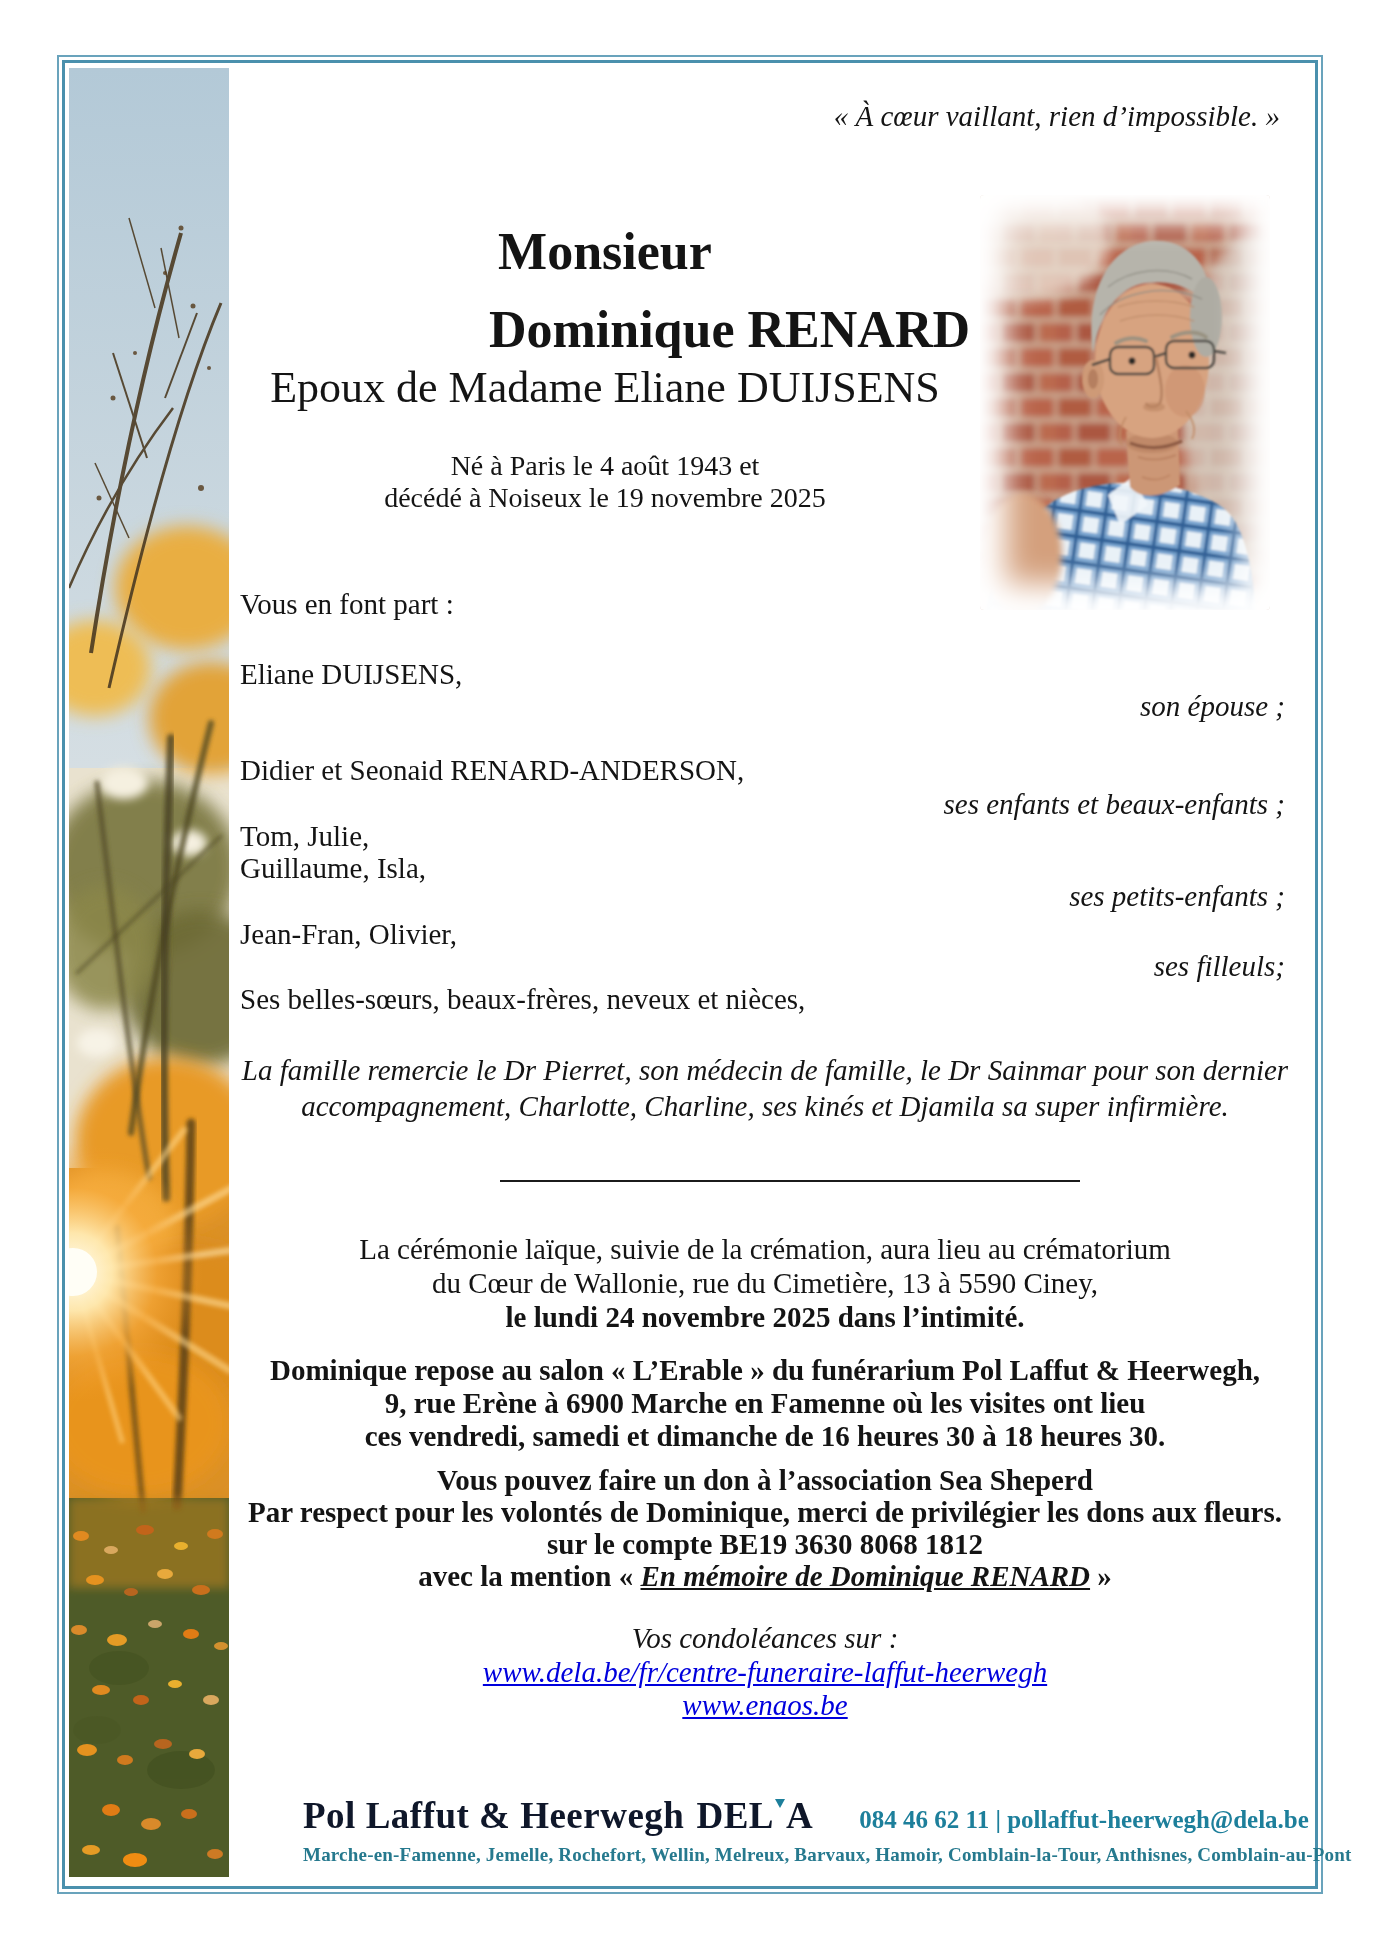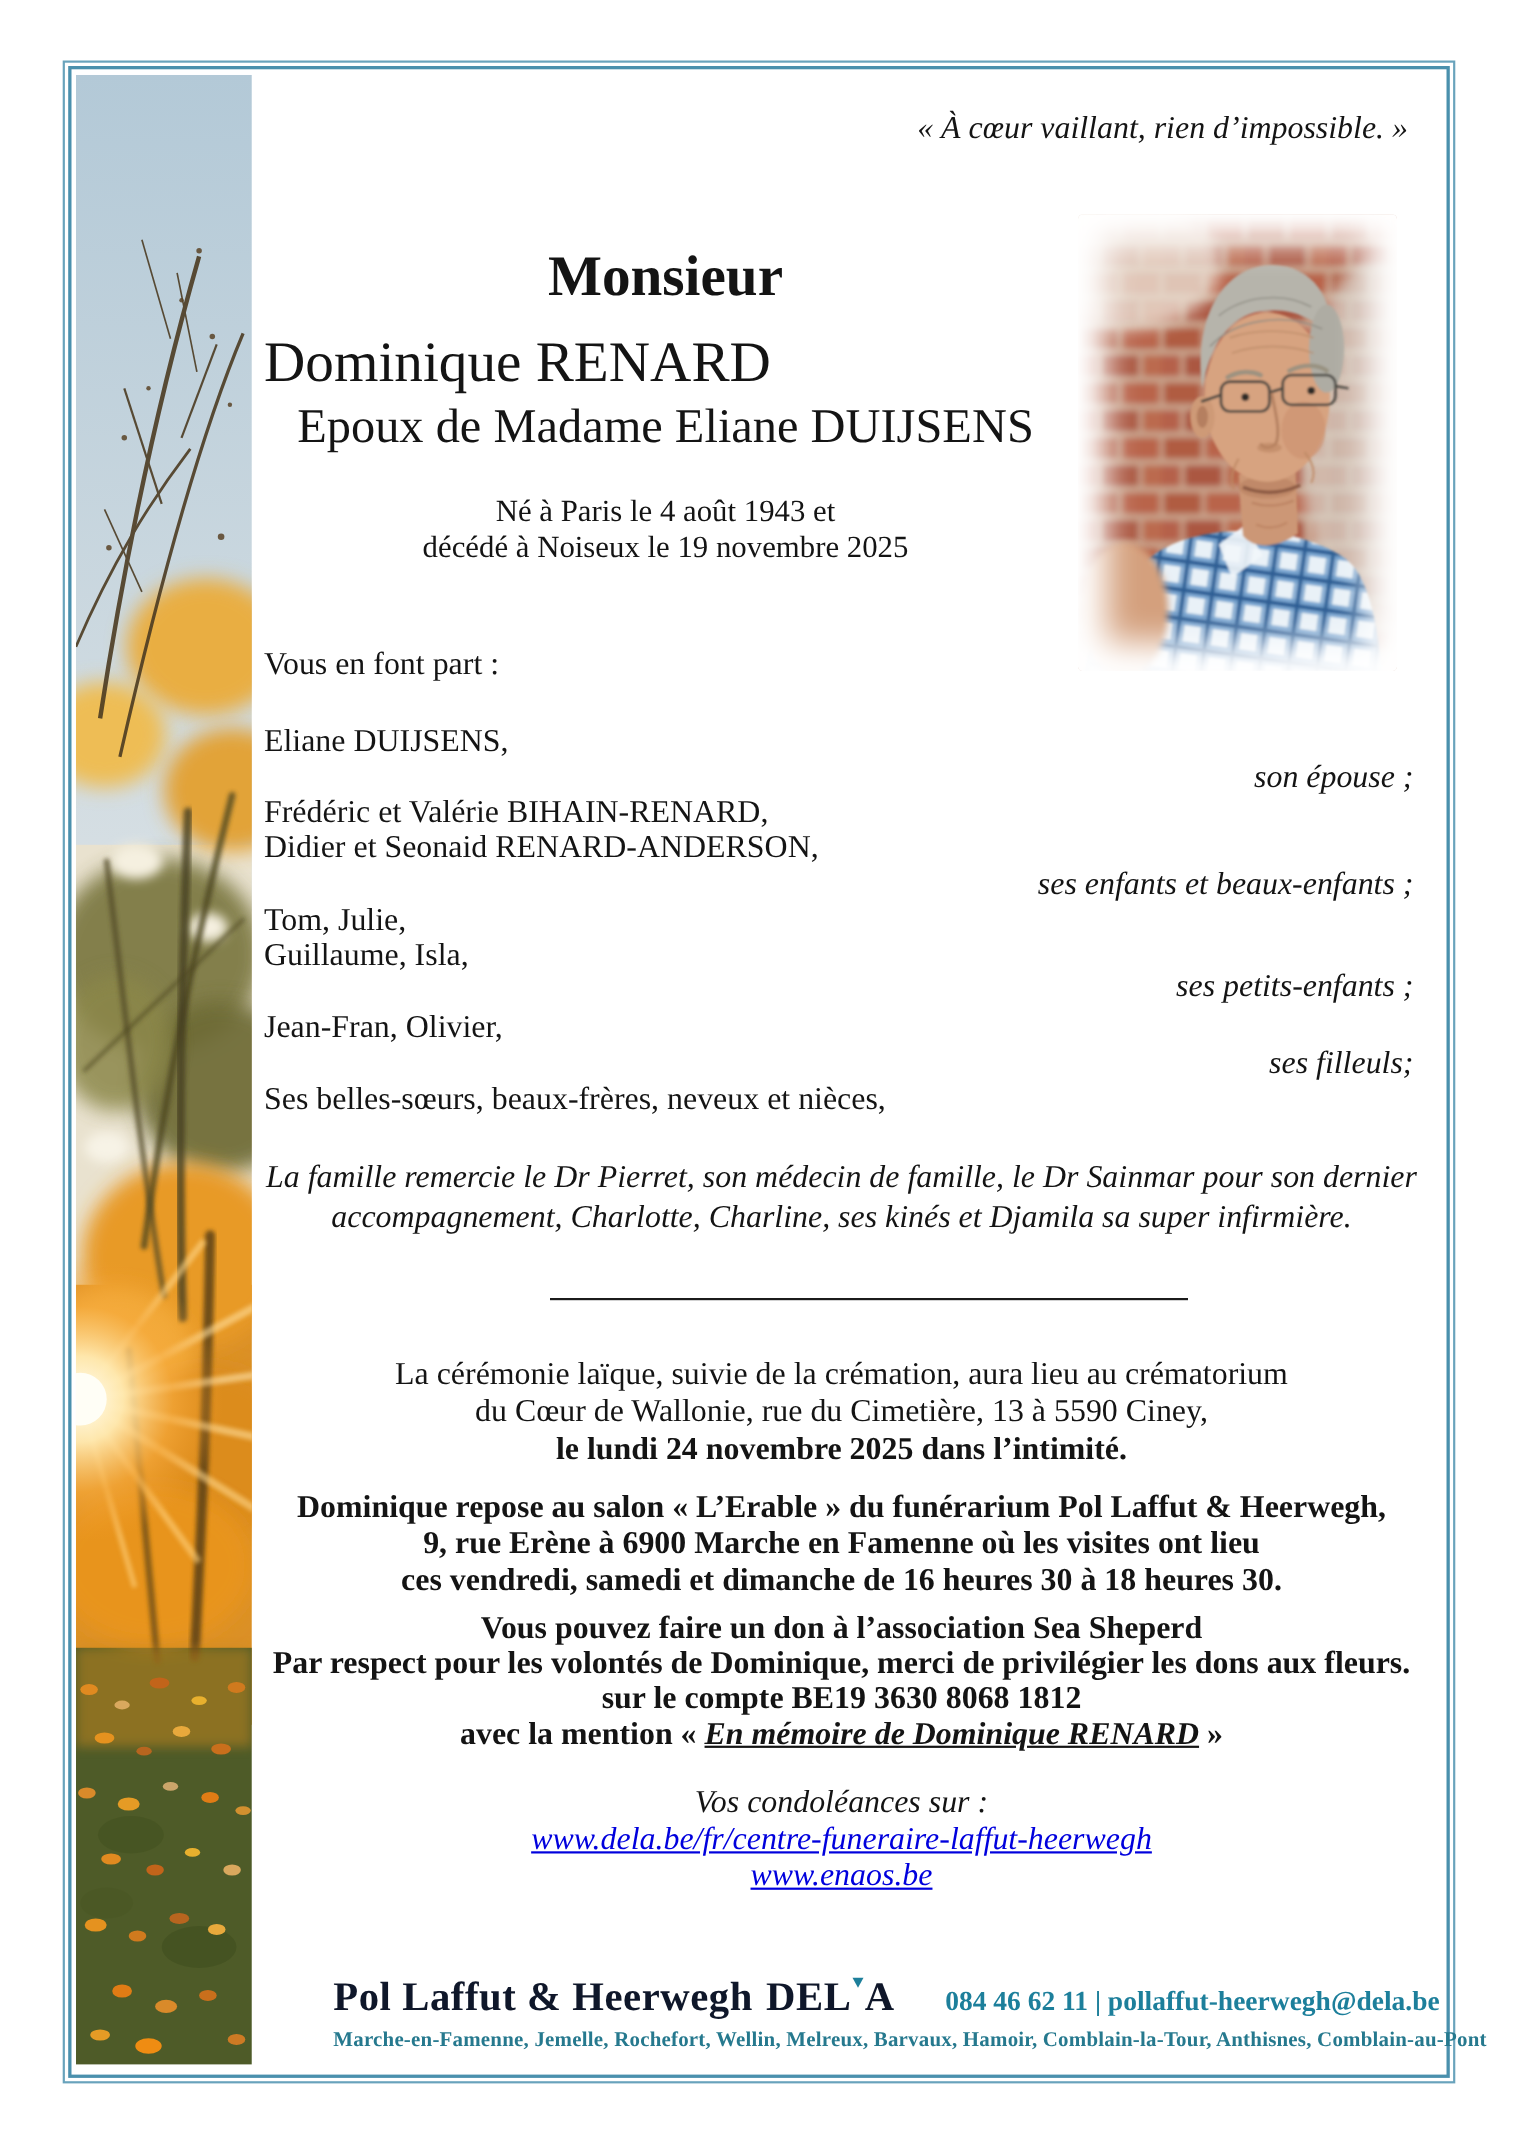--- a/index.html
+++ b/index.html
@@ -12,21 +12,21 @@
   
   .strip{position:absolute;left:69px;top:68px;width:160px;height:1809px;overflow:hidden;}
   .strip svg{display:block;}
   
   .portrait{position:absolute;left:980px;top:195px;width:290px;height:415px;overflow:hidden;border-radius:4px;}
   .portrait svg{display:block;filter:blur(0.6px) saturate(0.97);}
   .portrait .feather{position:absolute;inset:0;box-shadow:inset 0 0 30px 26px #ffffff;pointer-events:none;}
   
   .quote{left:240px;top:100px;width:1040px;text-align:right;font-style:italic;font-size:29px;}
   .title1{left:240px;top:222px;width:730px;text-align:center;font-weight:bold;font-size:52px;}
-  .title2{left:240px;top:300px;width:730px;text-align:left;font-weight:normal;font-size:52px;}
+  .title2{left:240px;top:300px;width:730px;text-align:right;font-weight:bold;font-size:52px;}
   .title3{left:240px;top:362px;width:730px;text-align:center;font-size:44px;}
   .vital1{left:240px;top:450px;width:730px;text-align:center;font-size:28px;}
   .vital2{left:240px;top:482px;width:730px;text-align:center;font-size:28px;}
   .fam{left:240px;width:1045px;font-size:29px;white-space:nowrap;}
   .fam.role{text-align:right;font-style:italic;}
   .thanks{left:240px;top:1052px;width:1050px;text-align:center;font-style:italic;font-size:29px;line-height:36px;}
   .sep{left:500px;top:1180px;width:580px;border-bottom:2.5px solid #1b1b1b;height:0;}
   .ceremony{left:240px;top:1232px;width:1050px;text-align:center;font-size:29px;line-height:34px;}
   .ceremony .b{font-weight:bold;}
   .repose{left:240px;top:1354px;width:1050px;text-align:center;font-size:29px;line-height:33px;font-weight:bold;}
@@ -256,21 +256,20 @@
     </svg>
     <div class="feather"></div>
   </div>
 
   <div class="abs vital1">Né à Paris le 4 août 1943 et</div>
   <div class="abs vital2">décédé à Noiseux le 19 novembre 2025</div>
 
   <div class="abs fam" style="top:588px">Vous en font part :</div>
   <div class="abs fam" style="top:658px">Eliane DUIJSENS,</div>
   <div class="abs fam role" style="top:690px">son épouse ;</div>
-  <div class="abs fam" style="top:722px">Frédéric et Valérie BIHAIN-RENARD,</div>
   <div class="abs fam" style="top:754px">Didier et Seonaid RENARD-ANDERSON,</div>
   <div class="abs fam role" style="top:788px">ses enfants et beaux-enfants ;</div>
   <div class="abs fam" style="top:820px">Tom, Julie,</div>
   <div class="abs fam" style="top:852px">Guillaume, Isla,</div>
   <div class="abs fam role" style="top:880px">ses petits-enfants ;</div>
   <div class="abs fam" style="top:918px">Jean-Fran, Olivier,</div>
   <div class="abs fam role" style="top:950px">ses filleuls;</div>
   <div class="abs fam" style="top:983px">Ses belles-sœurs, beaux-frères, neveux et nièces,</div>
 
   <div class="abs thanks">

